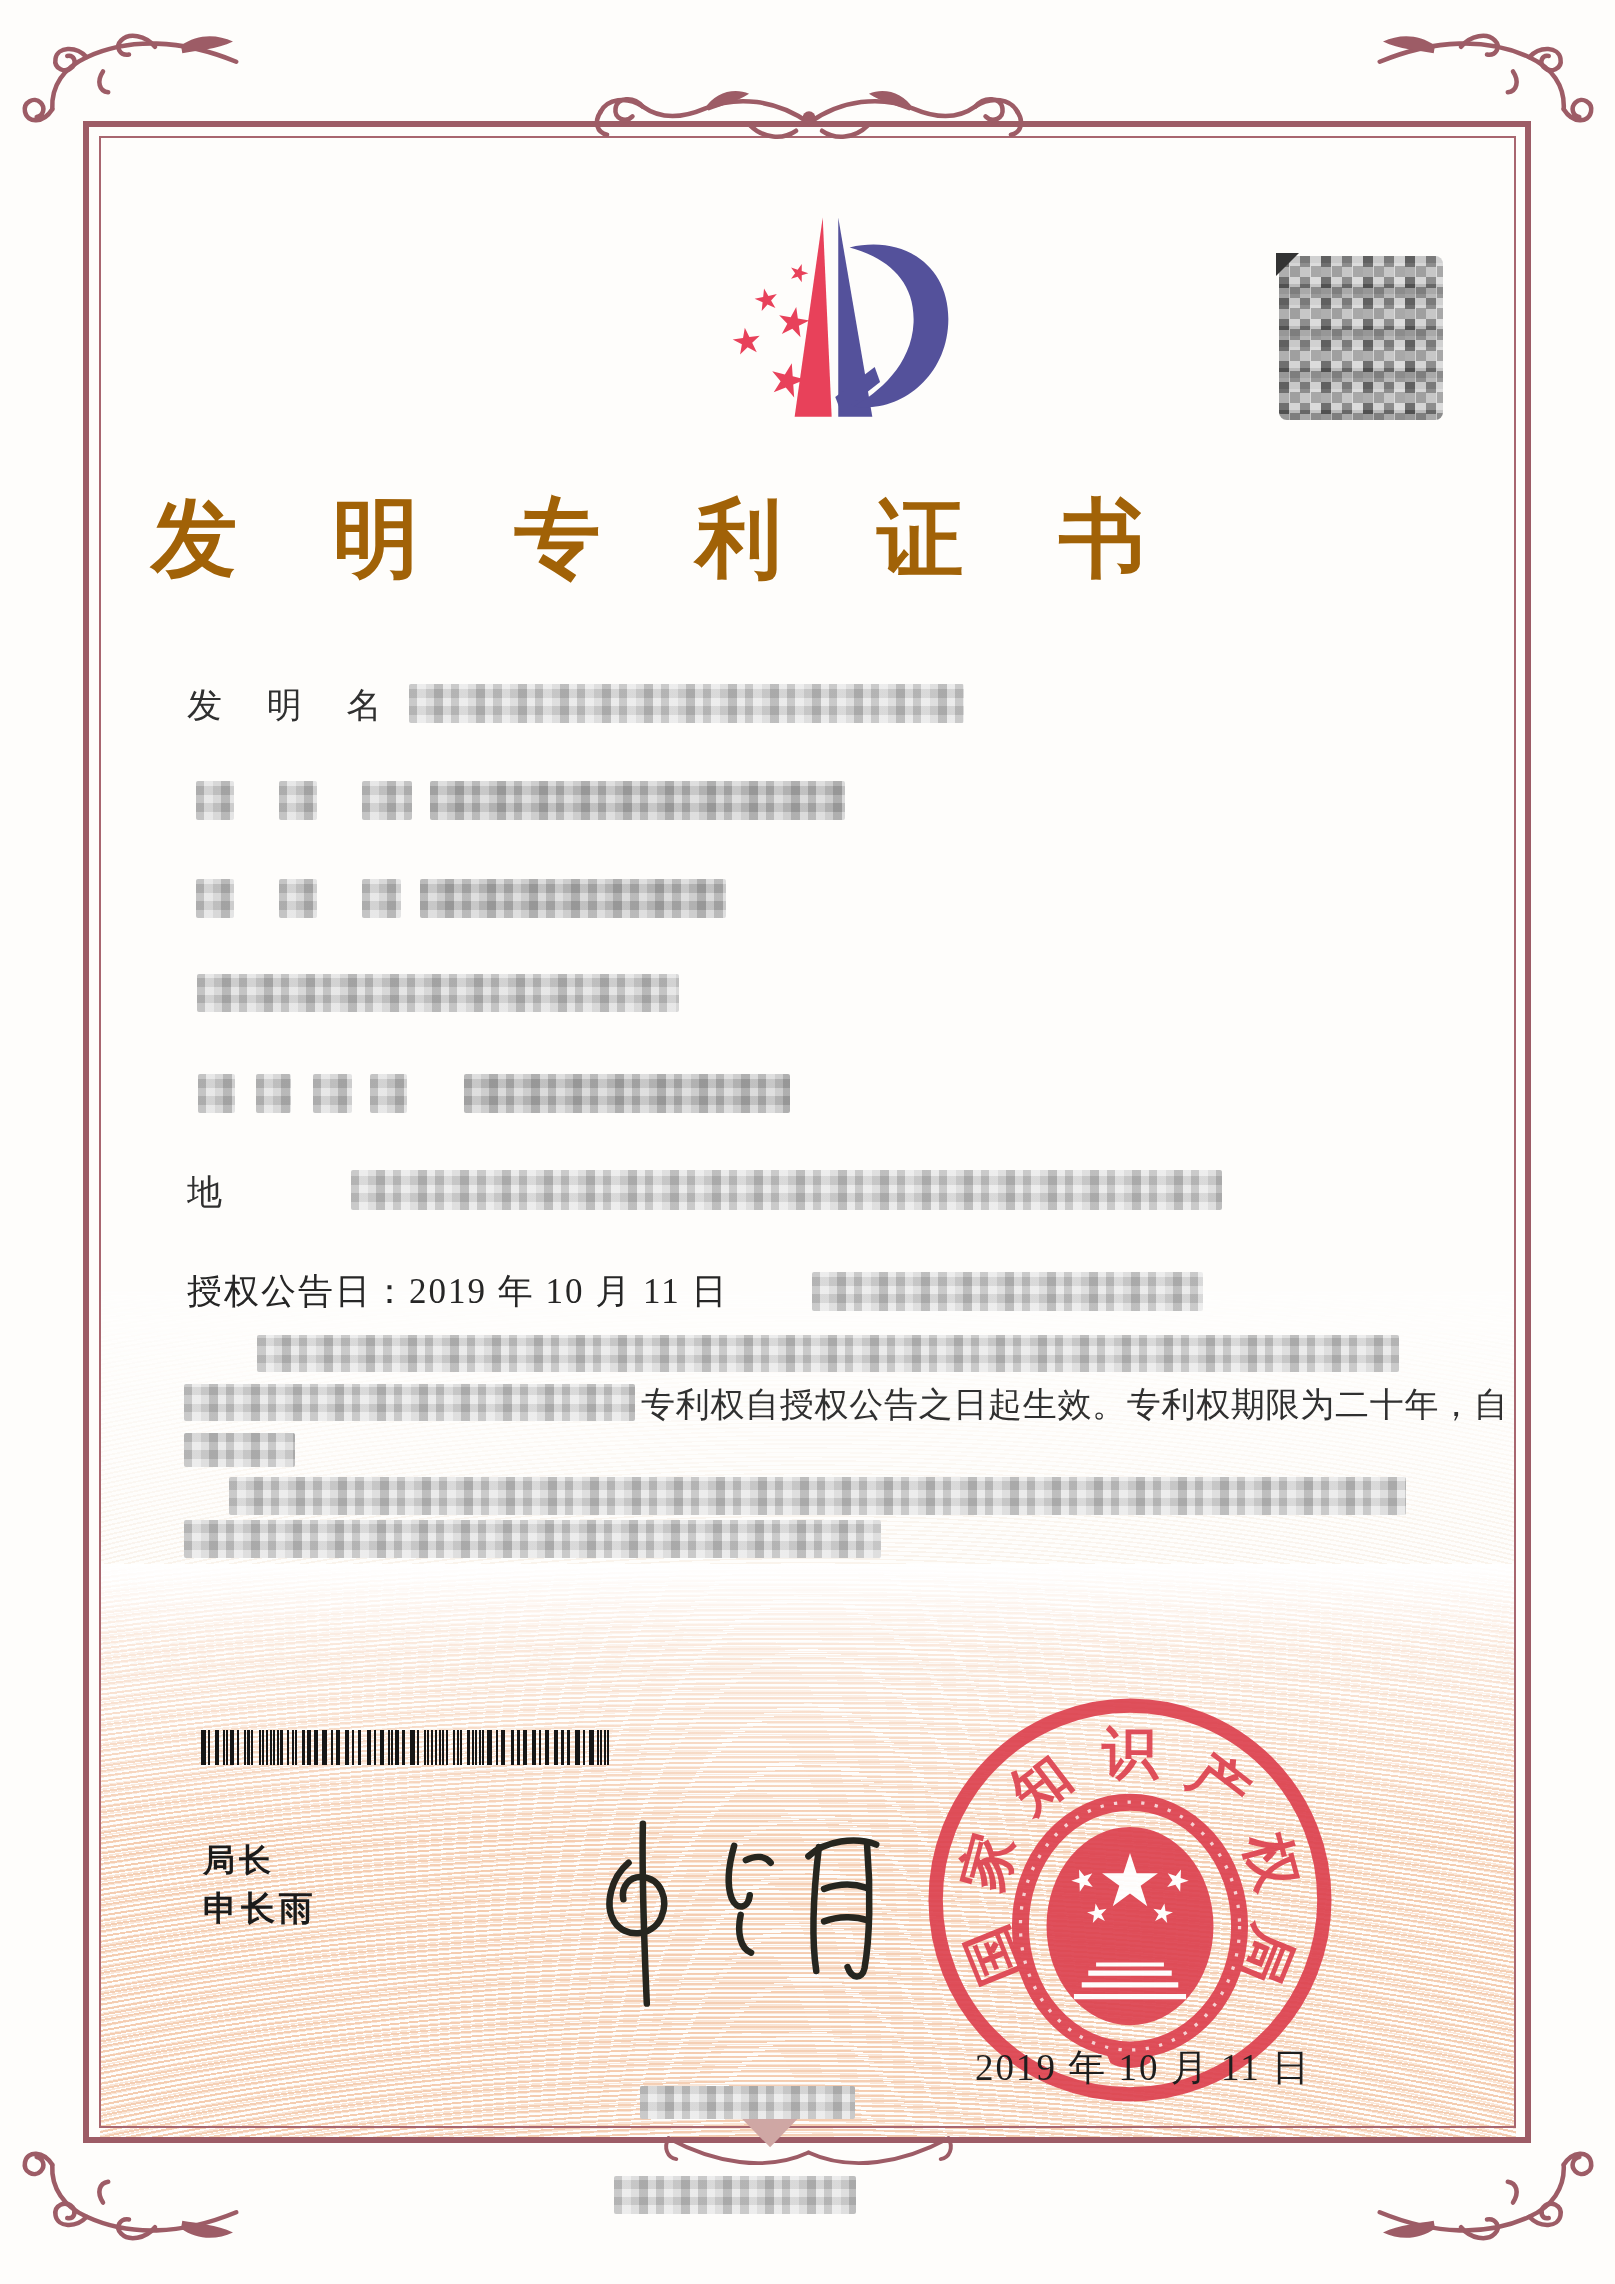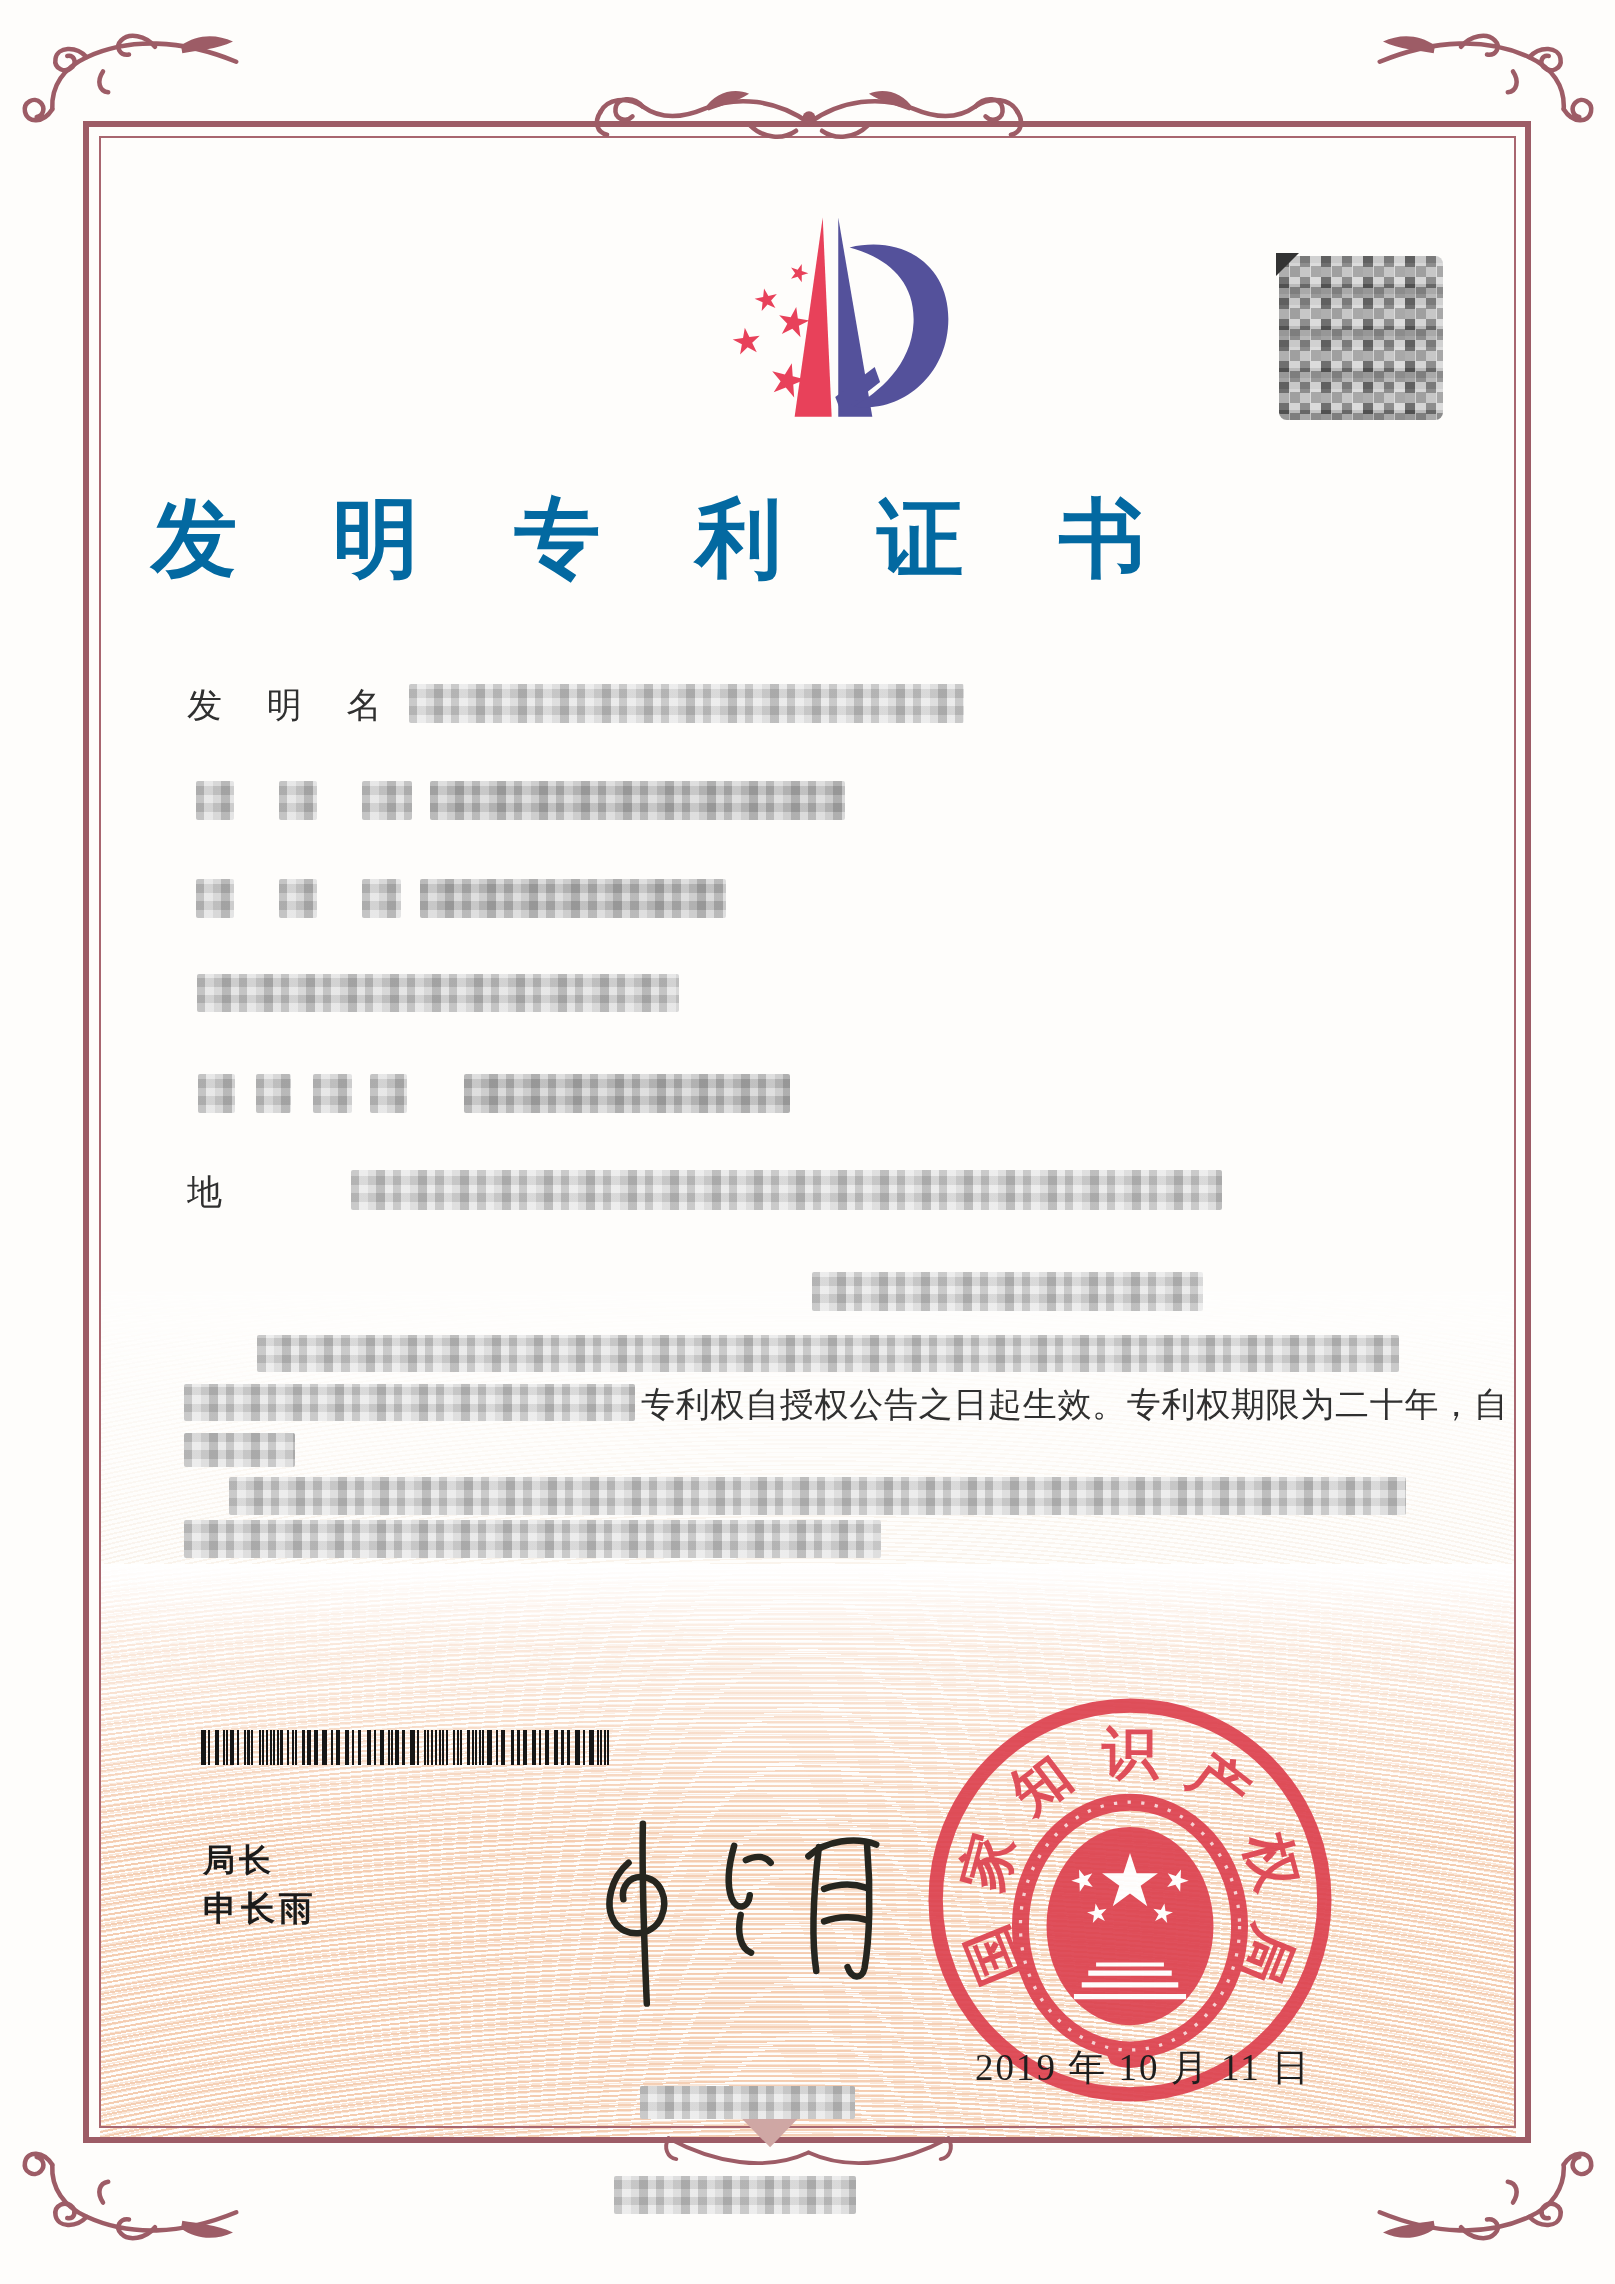--- a/index.html
+++ b/index.html
@@ -44,21 +44,21 @@
       repeating-linear-gradient(90deg, rgba(0,0,0,.26) 0 10.4px, rgba(255,255,255,.16) 10.4px 21px,
         rgba(0,0,0,.05) 21px 31px, rgba(255,255,255,.30) 31px 42px),
       repeating-linear-gradient(0deg, rgba(0,0,0,.22) 0 10.4px, rgba(255,255,255,.13) 10.4px 31px, rgba(0,0,0,.08) 31px 42px);
     background-size:21px 21px,auto,auto;}
   .qr::before{content:"";position:absolute;left:-2.6px;top:-2.6px;width:0;height:0;
     border-top:23.5px solid #333;border-right:23.5px solid transparent;}
 
   
   .certno{position:absolute;left:171px;top:253px;font-size:37px;letter-spacing:6.5px;color:#2b2b2b;}
   .doc-title{position:absolute;left:0;top:481px;width:1296px;text-align:center;
-    font-size:86px;font-weight:700;letter-spacing:37px;text-indent:37px;color:#0369a1;}
+    font-size:86px;font-weight:700;letter-spacing:37px;text-indent:37px;color:#a16207;}
   .field-label{position:absolute;font-size:35px;color:#303030;}
   .grant-line{position:absolute;left:187px;top:1268px;font-size:35px;color:#262626;letter-spacing:2px;}
   .para-fragment{position:absolute;left:641px;top:1382px;font-size:34px;color:#303030;letter-spacing:0.7px;}
   .barcode{position:absolute;left:201px;top:1730px;width:408px;height:35px;
     background-image:
       repeating-linear-gradient(90deg,#161616 0 2px, transparent 2px 7.2px),
       repeating-linear-gradient(90deg, transparent 0 3.3px, #161616 3.3px 5.2px, transparent 5.2px 11px),
       repeating-linear-gradient(90deg, transparent 0 1.3px, #161616 1.3px 2.6px, transparent 2.6px 15px);}
   .director-label{position:absolute;left:203px;top:1839px;font-size:32px;font-weight:700;
     font-family:"Liberation Sans","DejaVu Sans",sans-serif;color:#1b1b1b;letter-spacing:3.9px;}
@@ -172,20 +172,23 @@
 
   <div class="pix" style="left:198px;top:1074px;width:37px;height:39px"></div>
   <div class="pix" style="left:256px;top:1074px;width:35px;height:39px"></div>
   <div class="pix" style="left:313px;top:1074px;width:39px;height:39px"></div>
   <div class="pix" style="left:370px;top:1074px;width:37px;height:39px"></div>
   <div class="pix dark" style="left:464px;top:1074px;width:326px;height:39px"></div>
 
   <span class="field-label" style="left:187px;top:1169px">地</span>
   <div class="pix light" style="left:351px;top:1170px;width:871px;height:40px"></div>
 
+  <div class="grant-line">
+    <span>授权公告日：</span><span>2019 年 10 月 11 日</span>
+  </div>
   <div class="pix light" style="left:812px;top:1272px;width:391px;height:39px"></div>
 
   <div class="pix light" style="left:257px;top:1335px;width:1142px;height:37px"></div>
   <div class="pix light" style="left:184px;top:1384px;width:451px;height:37px"></div>
   <span class="para-fragment">专利权自授权公告之日起生效。专利权期限为二十年，自</span>
   <div class="pix light" style="left:184px;top:1433px;width:111px;height:34px"></div>
 
   <div class="pix light" style="left:229px;top:1477px;width:1177px;height:38px"></div>
   <div class="pix light" style="left:184px;top:1520px;width:697px;height:38px"></div>
 

